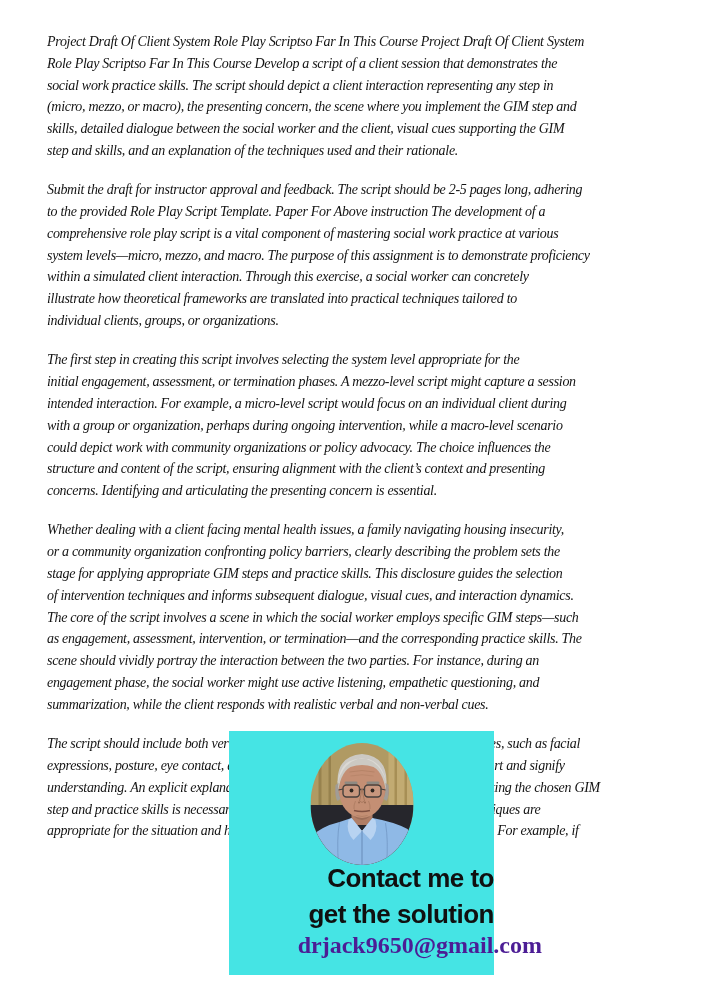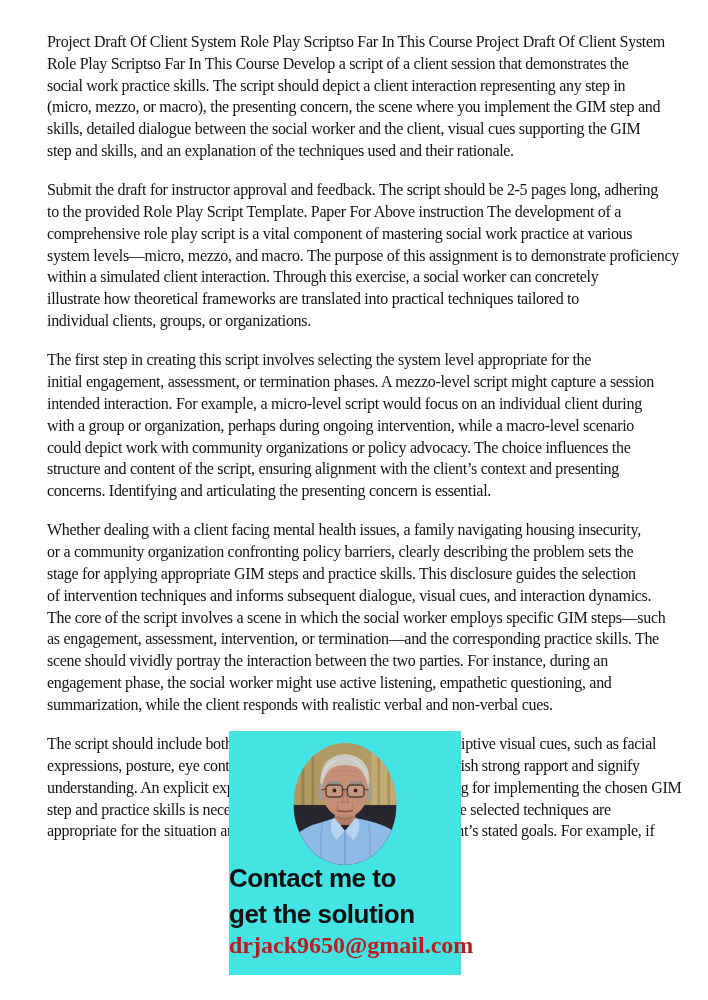--- a/index.html
+++ b/index.html
@@ -19,34 +19,35 @@
     position: absolute;
     left: 47px;
     top: 31px;
     width: 640px;
     color: #131313;
   }
   .paragraph {
     margin: 0 0 17.5px 0;
   }
   .line {
-    font-size: 16px;
+    font-size: 14px;
     line-height: 21.8px;
     height: 21.8px;
     letter-spacing: -0.3px;
     white-space: nowrap;
+    font-style: italic;
   }
   .promo {
     position: absolute;
     left: 229px;
     top: 731px;
-    width: 232px;
+    width: 265px;
     height: 244px;
     background: #45e4e4;
-    text-align: left;
+    text-align: right;
   }
   .photo-wrap {
     position: absolute;
     top: 12px;
     left: 50%;
     transform: translateX(-50%);
     width: 103px;
     height: 122px;
   }
   .promo-heading {
@@ -189,16 +190,16 @@
 
           <path d="M 43.5 67.5 Q 51.5 69.5 59.5 67.5" stroke="#7d4f40" stroke-width="1.6" fill="none"></path>
           <path d="M 46 72.5 Q 51.5 74.5 57 72.5" stroke="#a5765c" stroke-width="0.8" fill="none" opacity="0.7"></path>
         </g>
       </svg>
     </div>
     <div class="promo-heading" style="color: rgb(16, 16, 16);">
       <div>Contact me to</div>
       <div>get the solution</div>
     </div>
-    <div class="promo-email" style="color: #b91c1c;">drjack9650@gmail.com</div>
+    <div class="promo-email" style="color: #4c1d95; margin-left: 48px;">drjack9650@gmail.com</div>
   </div>
 
 </div>
 
 </body></html>

